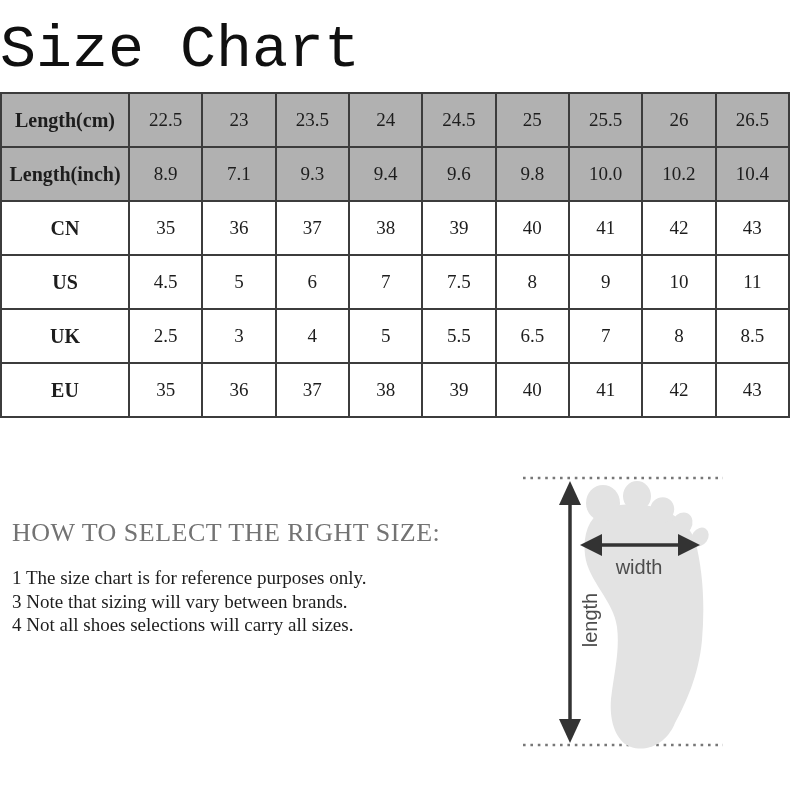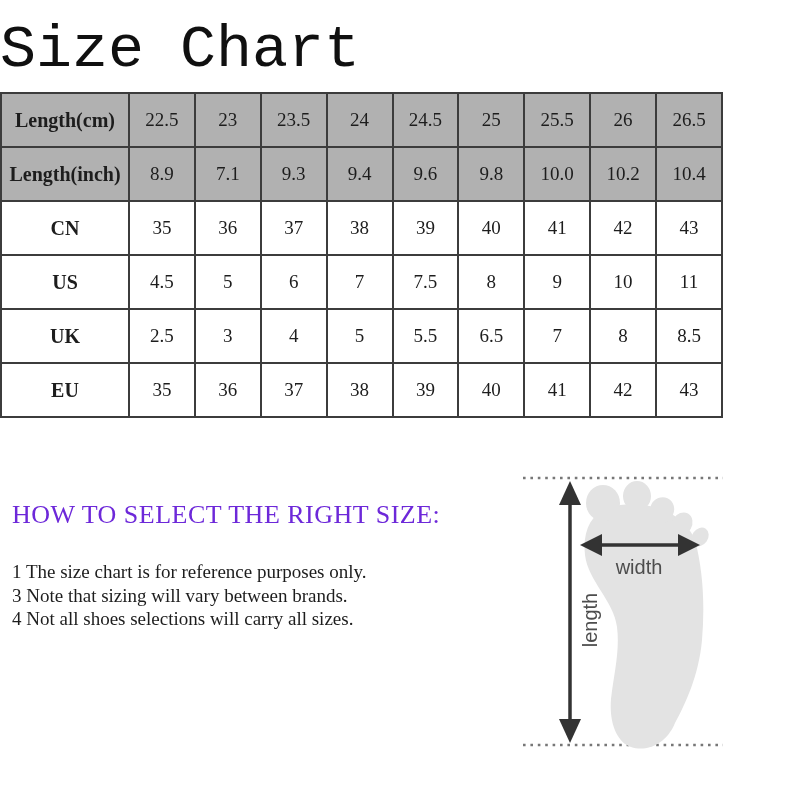--- a/index.html
+++ b/index.html
@@ -17,21 +17,21 @@
     height: 84px;
     line-height: 84px;
     font-family: "Liberation Mono", "DejaVu Sans Mono", monospace;
     font-size: 60px;
     font-weight: 400;
     color: #101010;
     white-space: nowrap;
   }
   
   table.size-table {
-    width: 723px;
+    width: 790px;
     border-collapse: collapse;
     table-layout: fixed;
   }
   table.size-table td {
     border: 2px solid #3c3c3c;
     height: 54px;
     text-align: center;
     vertical-align: middle;
     font-size: 19px;
     color: #1d1d1d;
@@ -50,25 +50,26 @@
     position: absolute;
     left: 12px;
     top: 500px;
     width: 480px;
   }
   .howto h2 {
     font-family: "Liberation Serif", serif;
     font-weight: 400;
     font-size: 26px;
     letter-spacing: 0.5px;
-    color: #6d28d9;
+    color: #737373;
     white-space: nowrap;
+    margin-top: 18px;
   }
   .notes {
-    margin-top: 30px;
+    margin-top: 18px;
     width: 398px;
   }
   .notes p.note {
     font-size: 19px;
     line-height: 23.5px;
     color: #1d1d1d;
   }
   .notes p.note.bold { font-weight: bold; }
   
   .diagram {

